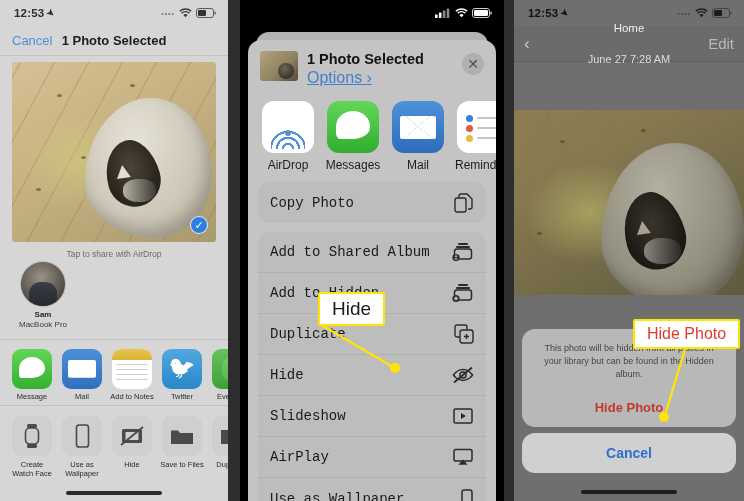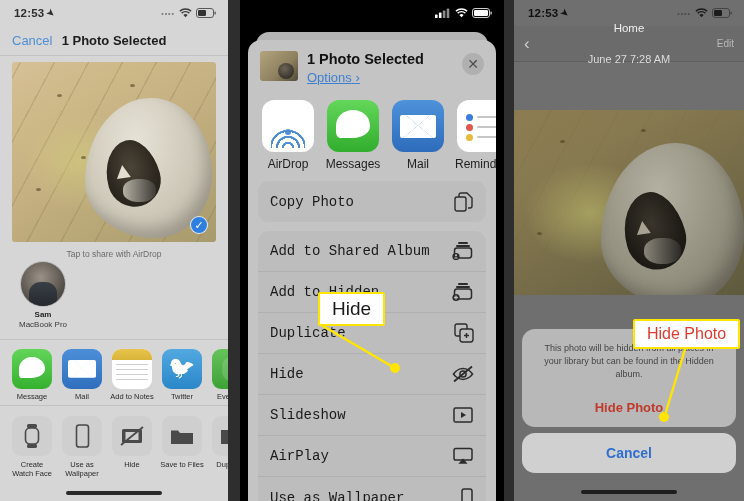--- a/index.html
+++ b/index.html
@@ -207,21 +207,21 @@
     background: linear-gradient(135deg,#b3a47d,#8e8160 60%,#514a3a);
     position: relative; overflow: hidden;
   }
   .sheet-thumb::after {
     content:""; position:absolute; right:4px; bottom:2px; width:16px; height:16px;
     border-radius:50%; background: radial-gradient(circle at 40% 35%,#6c6455,#23201a);
   }
   .sheet-head-text { margin-left: 9px; flex: 1; }
   .sheet-title { font-size: 14.5px; font-weight: bold; color: #121212; line-height: 1.2; }
   .sheet-options {
-    font-size: 13px; color: #3f7fd0; margin-top: 1px;
+    font-size: 16px; color: #3f7fd0; margin-top: 1px;
     text-decoration: underline; display: inline-block;
   }
   .sheet-close {
     width: 22px; height: 22px; border-radius: 50%;
     background: #b0b0b0; color: #4e4e4e;
     display: flex; align-items: center; justify-content: center;
     font-size: 14px; flex: 0 0 auto; margin-top: 2px;
   }
   .sheet-apps {
     display: flex; gap: 9px; padding: 4px 0 10px 12px; overflow: hidden;
@@ -281,21 +281,21 @@
   .p3-body { position: relative; height: 475px; background: #6f6f6f; }
   .p3-nav {
     height: 36px; background: #6b6b6b; position: relative;
     display: flex; align-items: center; padding: 0 10px;
     border-bottom: 1px solid #5f5f5f;
   }
   .p3-back { font-size: 17px; color: #cfcfcf; line-height: 1; }
   .p3-titles { position: absolute; left: 0; right: 0; text-align: center; }
   .p3-title { font-size: 11.5px; color: #f0f0f0; font-weight: normal; }
   .p3-sub   { font-size: 11px; color: #dcdcdc; margin-top: 19px; }
-  .p3-edit { margin-left: auto; font-size: 10px; color: #b9b9b9; }
+  .p3-edit { margin-left: auto; font-size: 15px; color: #b9b9b9; }
   .p3-gap { height: 48px; background: #6f6f6f; }
   .p3-photo {
     position: relative; height: 185px; overflow: hidden;
     background: linear-gradient(150deg,#8c7c52 0%,#887a50 25%,#7e724c 45%,#6f6746 70%,#5e5a3e 100%);
   }
   .p3-photo .floorboard { opacity:.8; }
   .p3-photo .catbed {
     right: 0%; bottom: -6%; width: 62%; height: 88%;
     background: radial-gradient(ellipse at 40% 30%, #b4b0a2, #94907f 55%, #6f6c5e 100%);
   }

